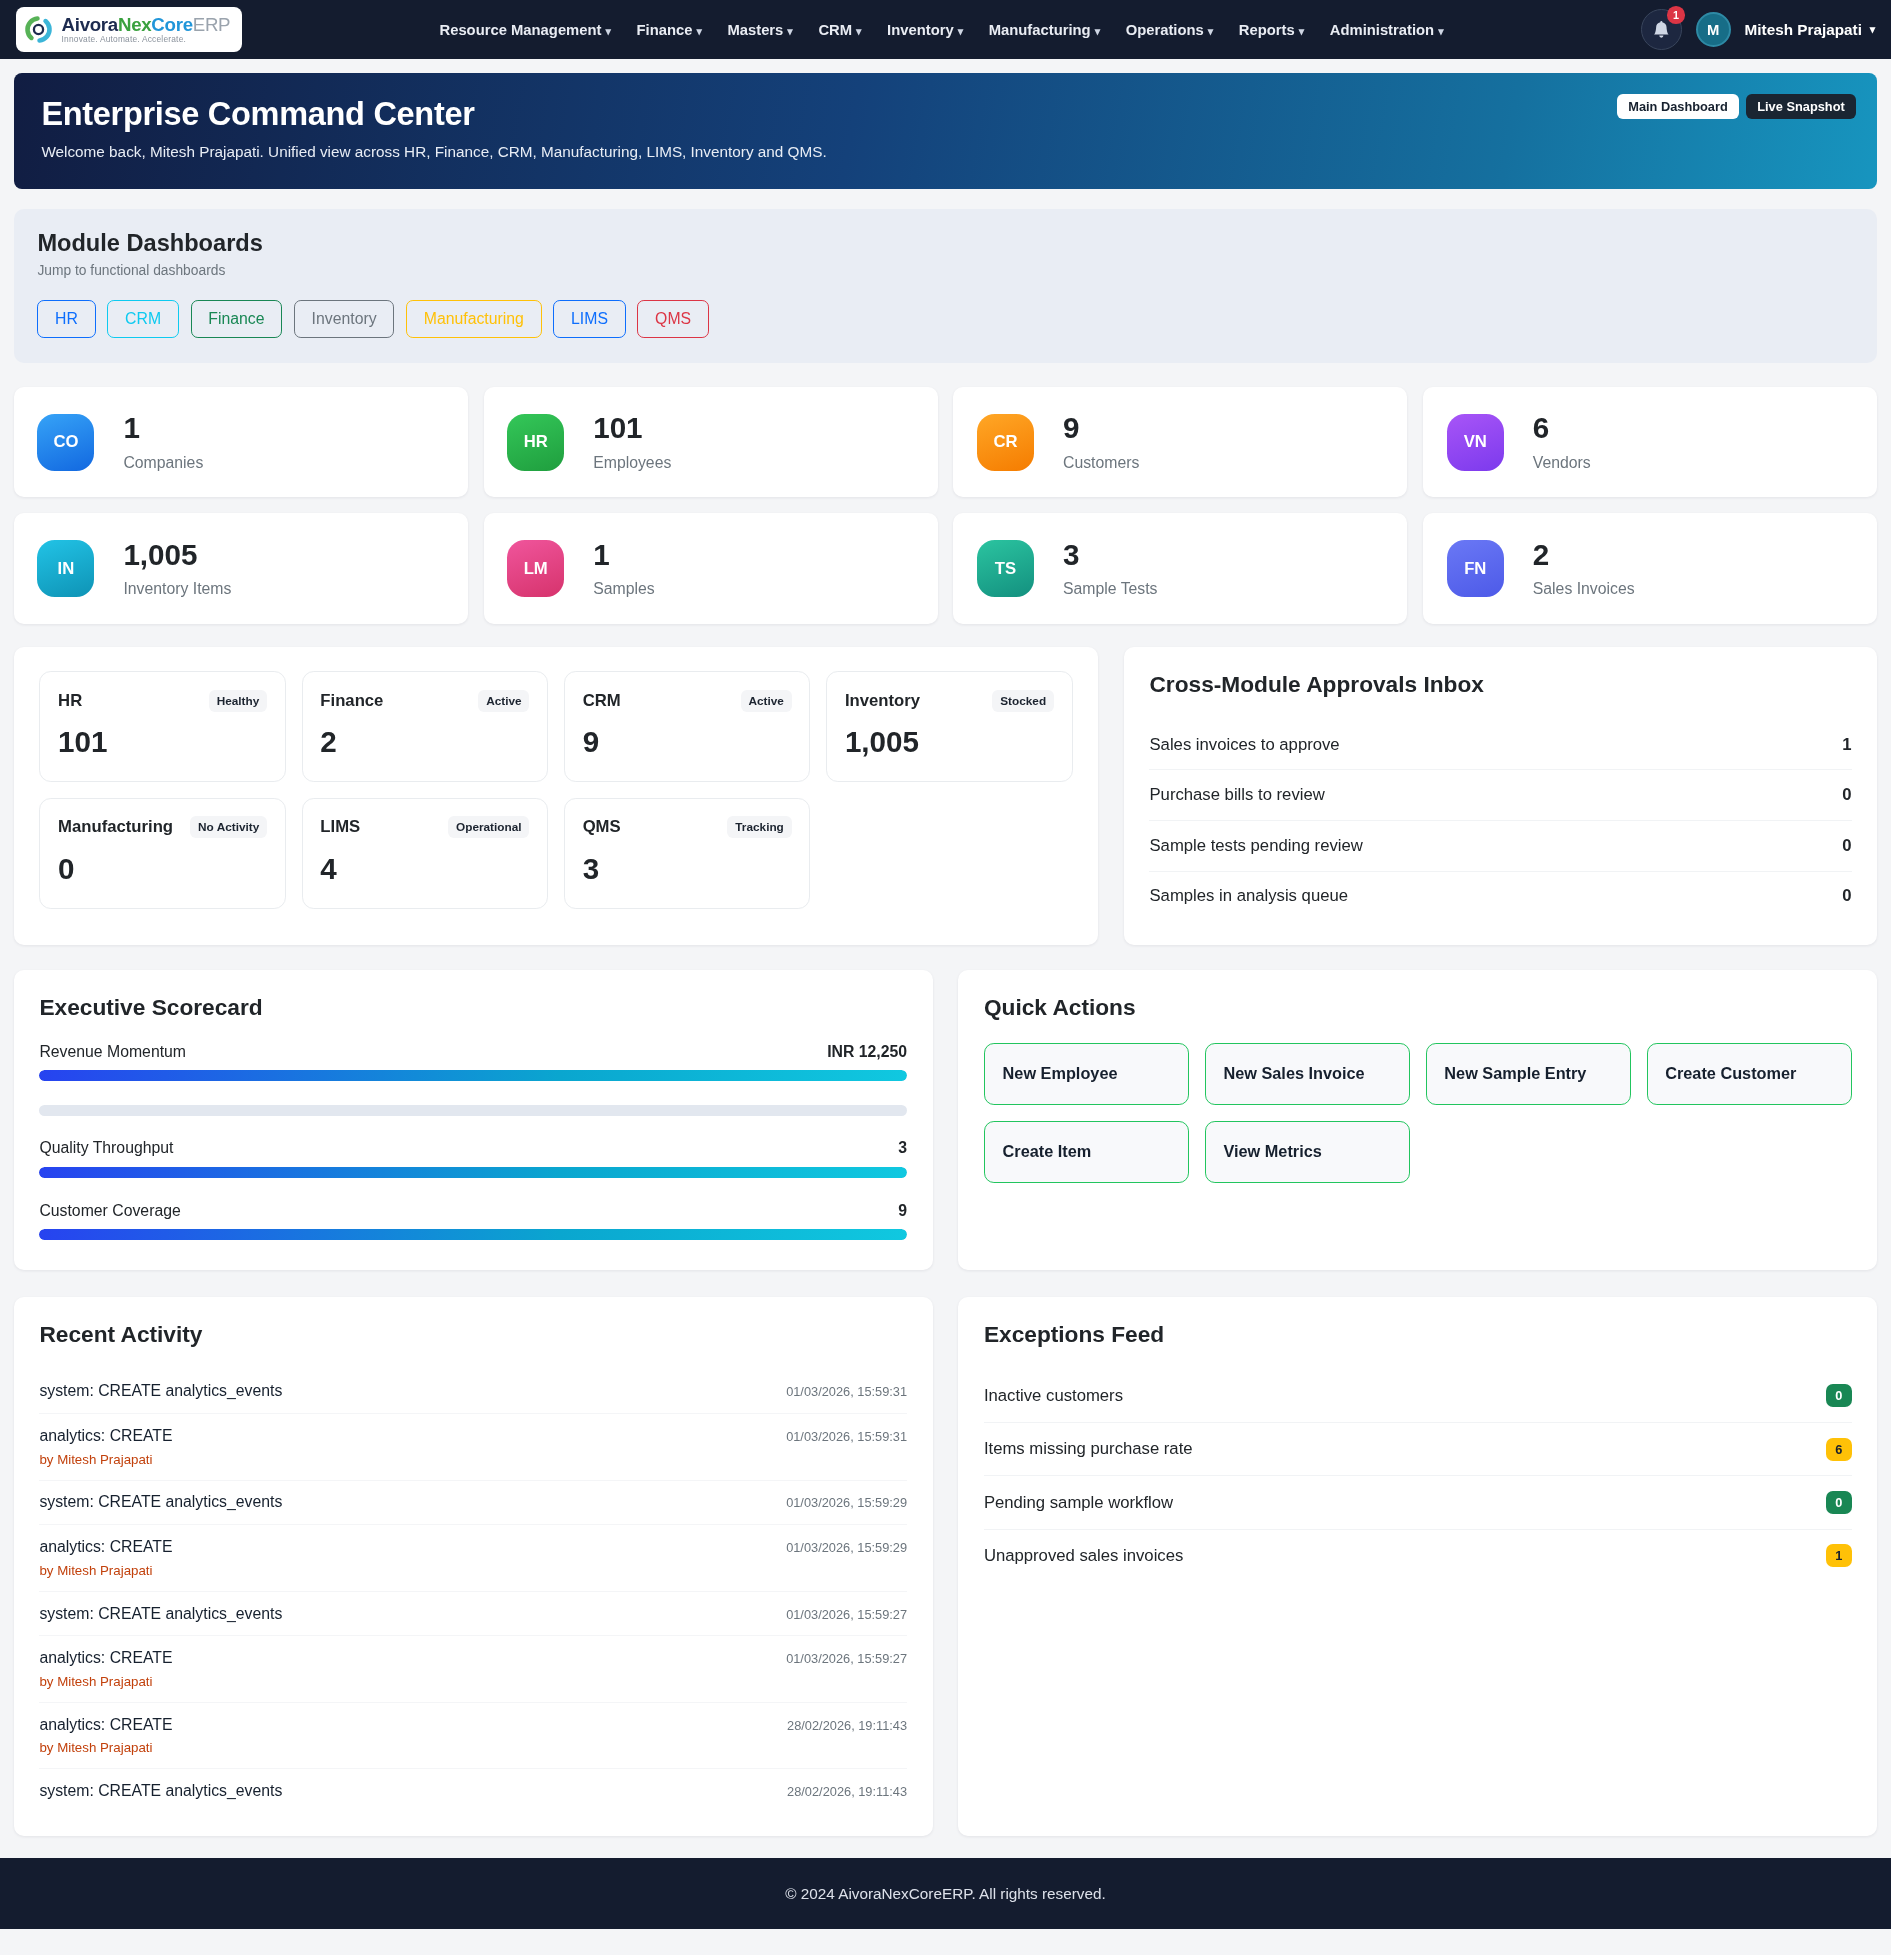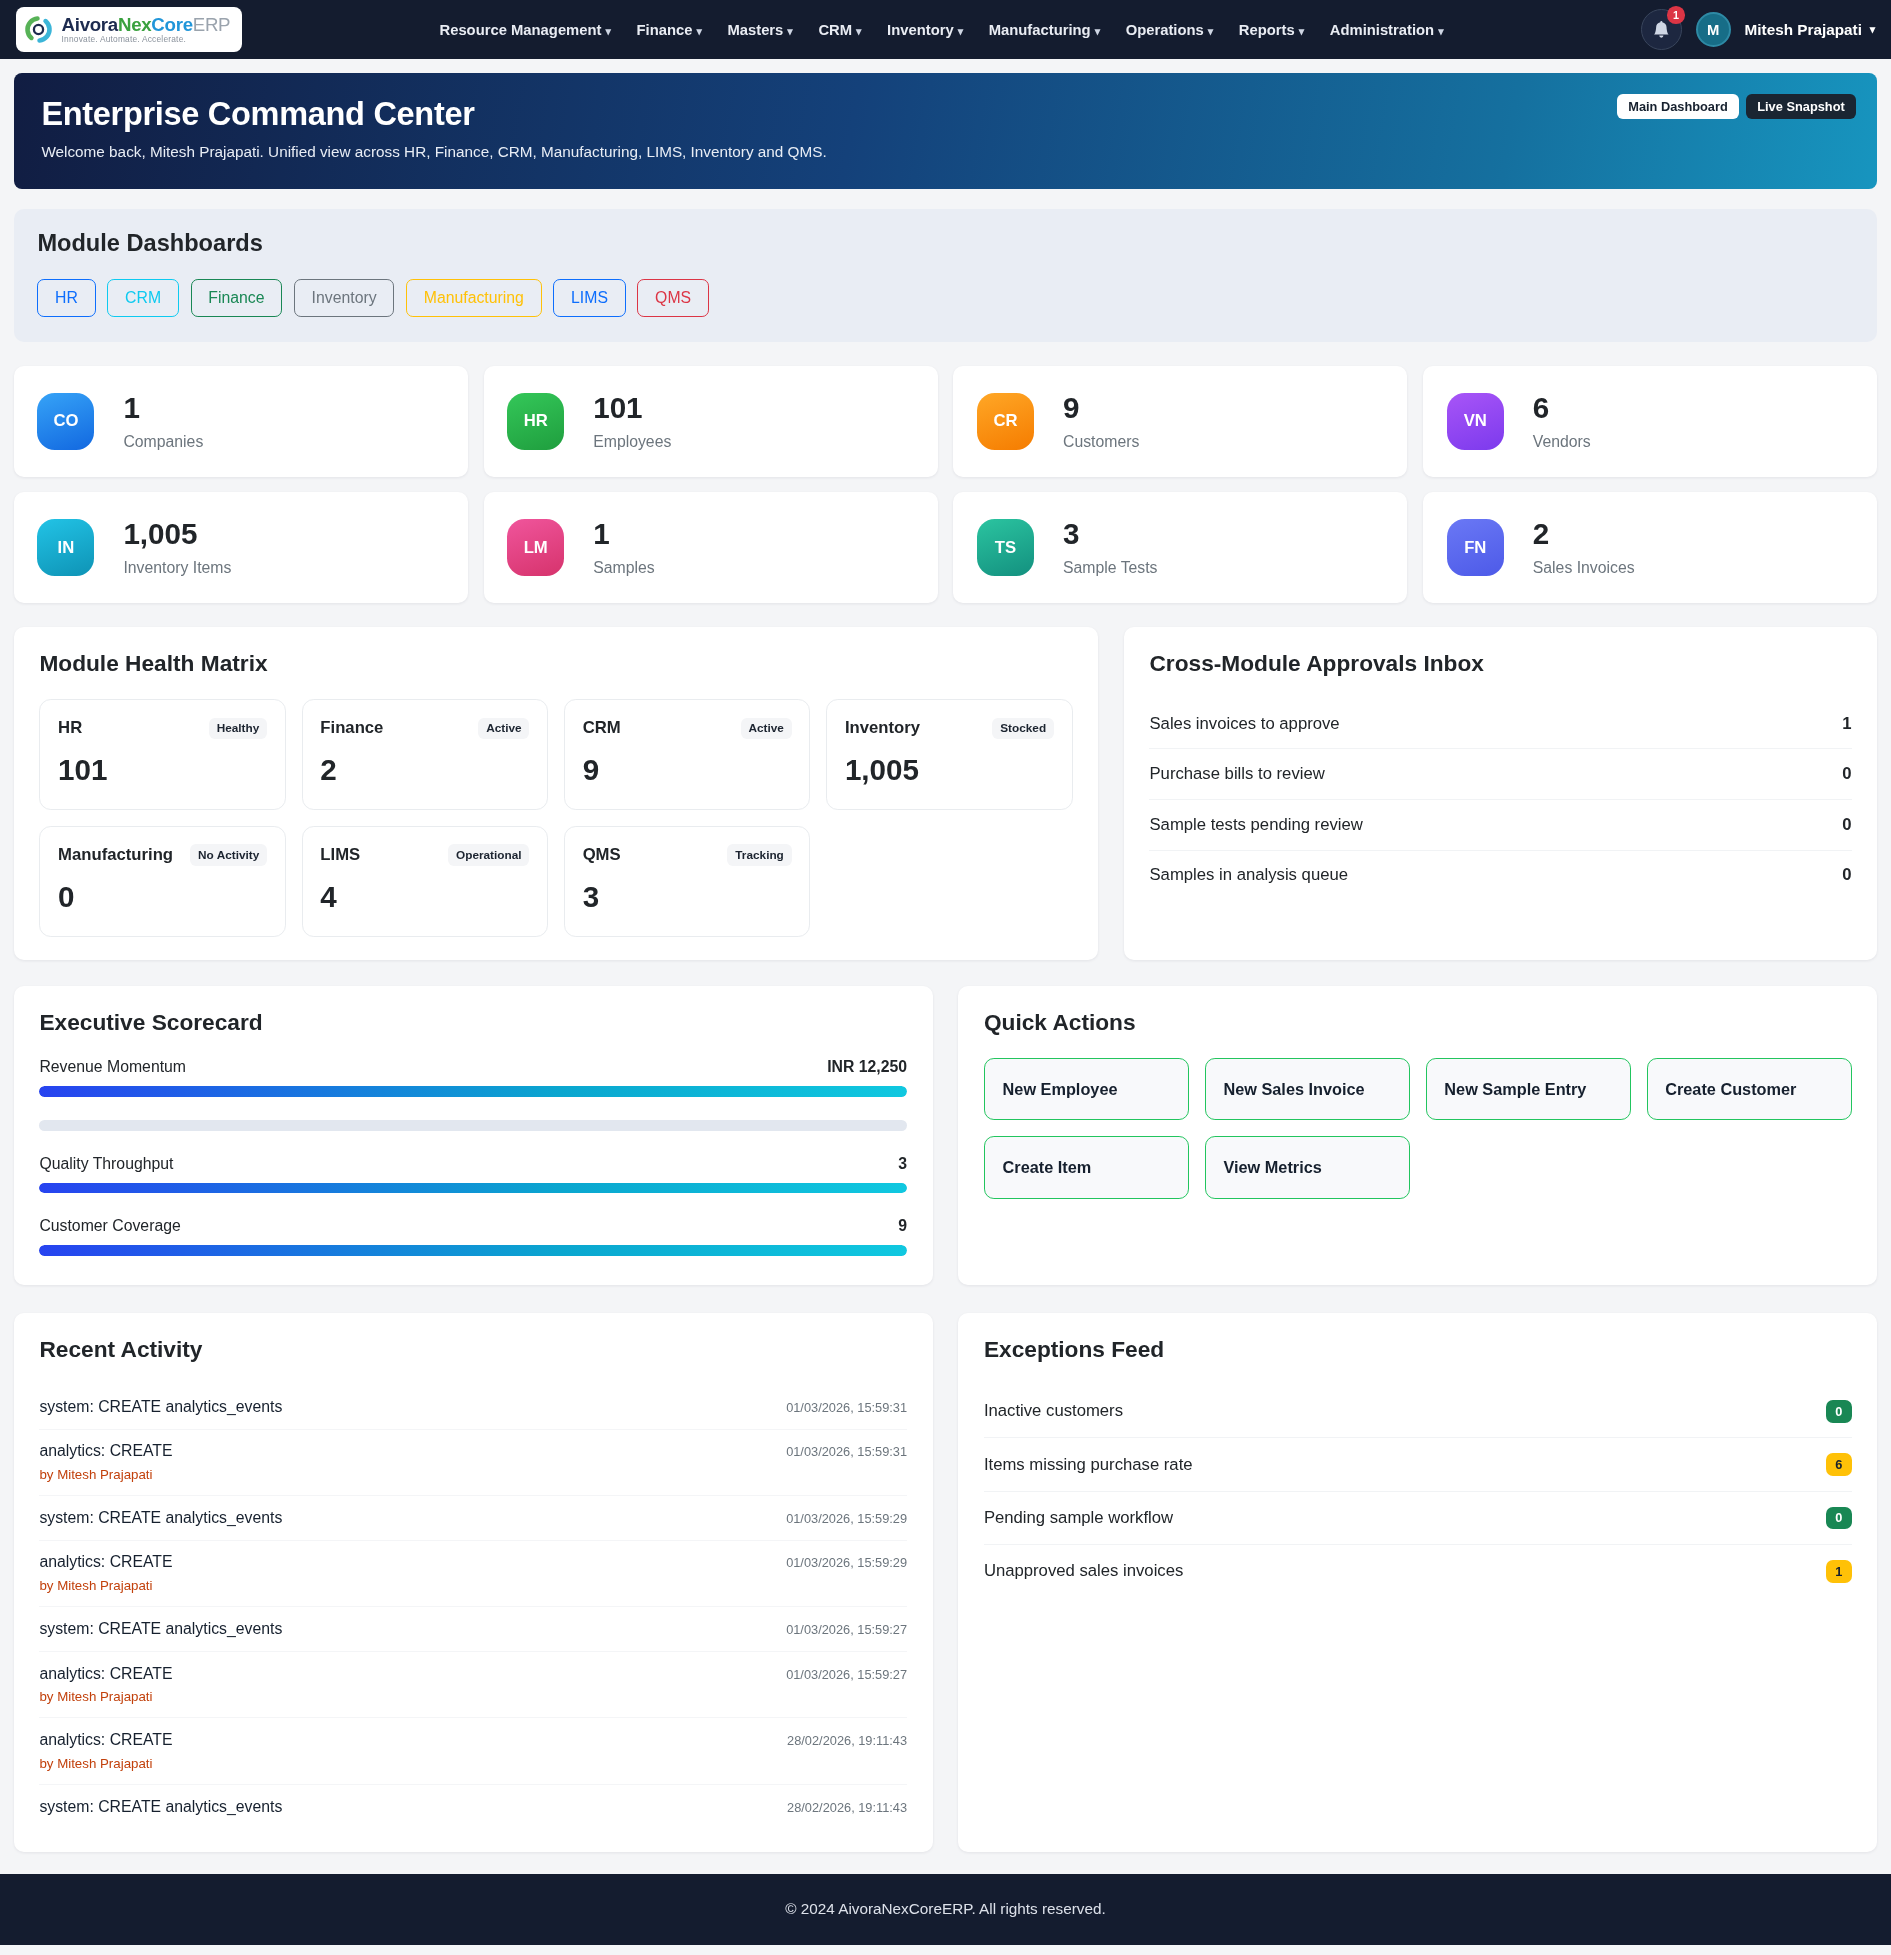--- a/index.html
+++ b/index.html
@@ -172,20 +172,21 @@
     <h1>Enterprise Command Center</h1>
     <p>Welcome back, Mitesh Prajapati. Unified view across HR, Finance, CRM, Manufacturing, LIMS, Inventory and QMS.</p>
     <div class="hero-badges">
       <span class="badge-light">Main Dashboard</span>
       <span class="badge-dark">Live Snapshot</span>
     </div>
   </div>
 
   <div class="mod-dash">
     <h2>Module Dashboards</h2>
+    <div class="sub">Jump to functional dashboards</div>
     <div class="mod-btn-row">
       <button class="mod-btn" style="--c: #0d6efd;">HR</button>
       <button class="mod-btn" style="--c: #0dcaf0;">CRM</button>
       <button class="mod-btn" style="--c: #198754;">Finance</button>
       <button class="mod-btn" style="--c: #6c757d;">Inventory</button>
       <button class="mod-btn" style="--c: #ffc107;">Manufacturing</button>
       <button class="mod-btn" style="--c: #0d6efd;">LIMS</button>
       <button class="mod-btn" style="--c: #dc3545;">QMS</button>
     </div>
   </div>
@@ -247,21 +248,20 @@
       <div class="stat-icon" style="--c1: #6a78f5; --c2: #4d5ae8;">FN</div>
       <div>
           <div class="stat-value">2</div>
           <div class="stat-label">Sales Invoices</div>
         </div>
     </div>
   </div>
 
   <div class="row-health">
     <div class="card">
-      <h3>Module Health Matrix</h3>
       <div class="health-grid">
         <div class="health-cell">
           <div class="health-top">
               <span class="health-name">HR</span>
               <span class="health-badge">Healthy</span>
             </div>
           <div class="health-value">101</div>
         </div>
         <div class="health-cell">
           <div class="health-top">

